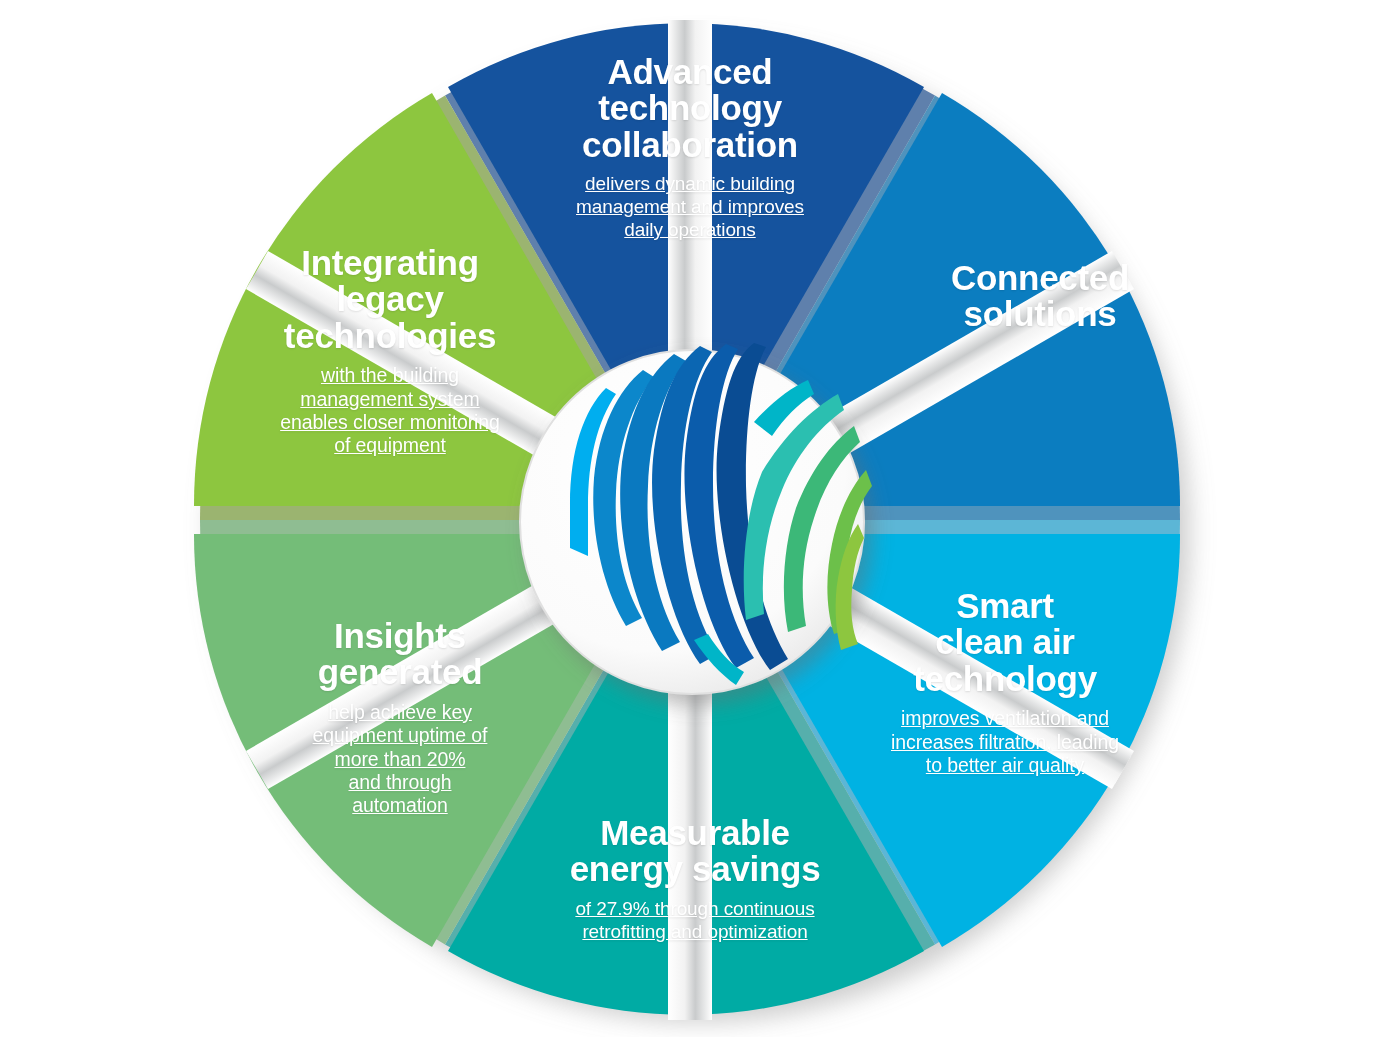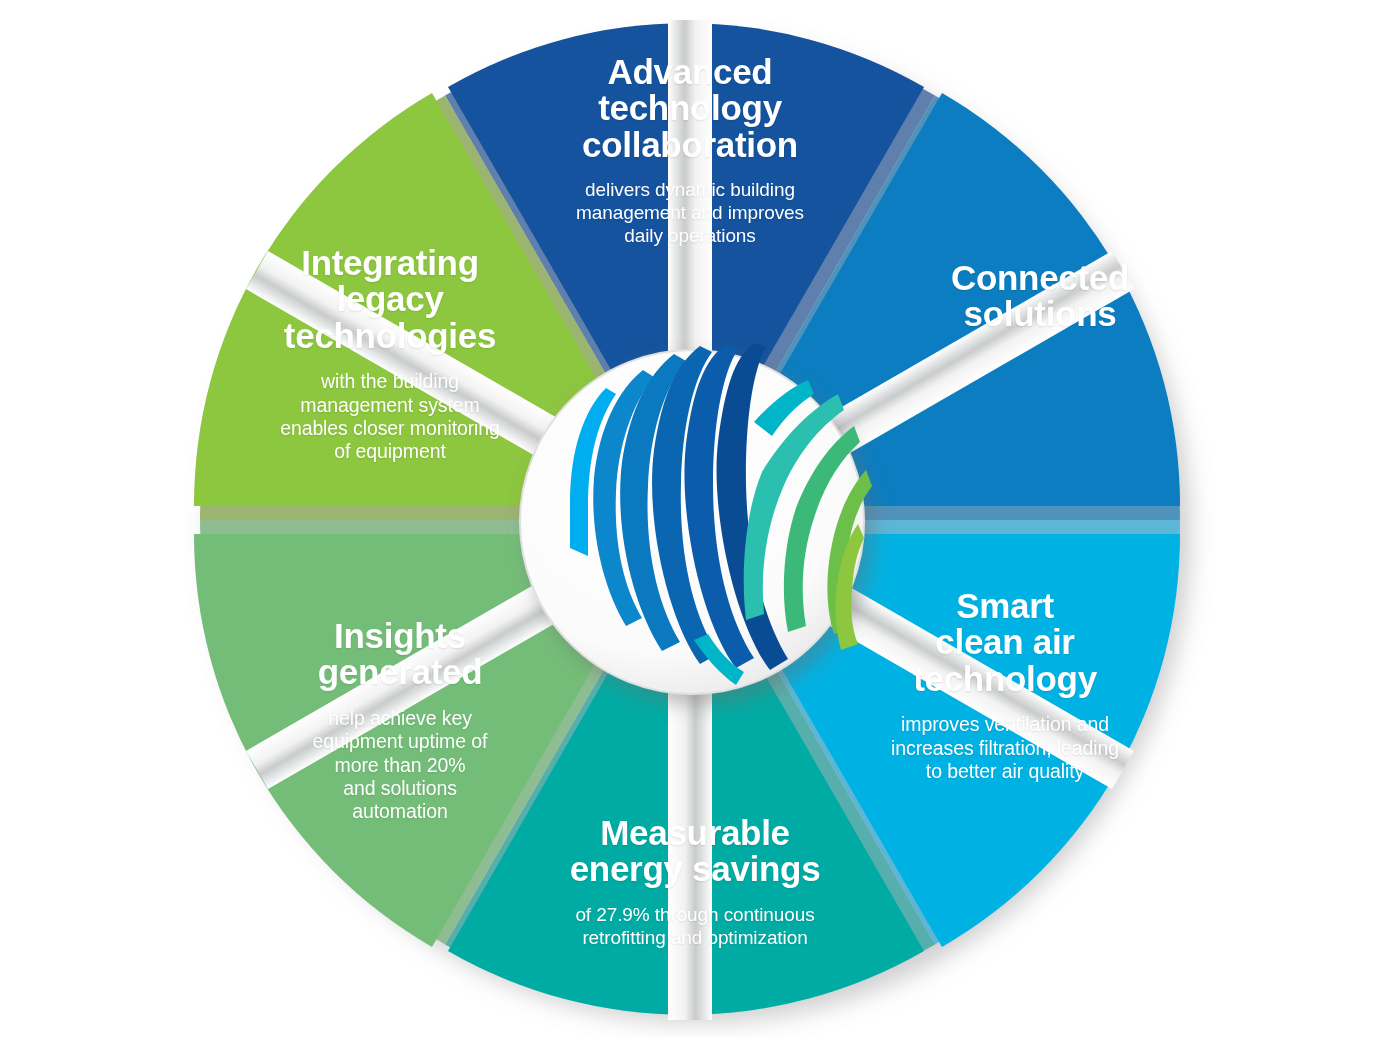--- a/index.html
+++ b/index.html
@@ -22,22 +22,23 @@
     font-weight:bold;
     font-size:35px;
     line-height:1.04;
     letter-spacing:-0.3px;
     display:block;
   }
   .lbl .b{
     font-size:19.5px;
     line-height:1.20;
     display:block;
-    margin-top:16px;
+    margin-top:10px;
     letter-spacing:-0.1px;
+    text-decoration:underline;
   }
   
   #lbl-top    {left:545px;  top:54px;   width:290px;}
   #lbl-right  {left:900px;  top:260px;  width:280px;}
   #lbl-lright {left:860px;  top:588px;  width:290px;text-align:center;}
   #lbl-bottom {left:545px;  top:815px;  width:300px;}
   #lbl-lleft  {left:260px;  top:618px;  width:280px;}
   #lbl-left   {left:250px;  top:245px;  width:280px;}
 
   #lbl-top .b, #lbl-right .b{ font-size:19px; }
@@ -205,21 +206,21 @@
     <span class="b"><span>improves ventilation and</span><br><span>increases filtration, leading</span><br><span>to better air quality</span></span>
   </div>
 
   <div class="lbl" id="lbl-bottom">
     <span class="t"><span>Measurable</span><br><span>energy savings</span></span>
     <span class="b"><span>of 27.9% through continuous</span><br><span>retrofitting and optimization</span></span>
   </div>
 
   <div class="lbl" id="lbl-lleft">
     <span class="t"><span>Insights</span><br><span>generated</span></span>
-    <span class="b"><span>help achieve key</span><br><span>equipment uptime of</span><br><span>more than 20%</span><br><span>and solutions</span><br><span>automation</span></span>
+    <span class="b"><span>help achieve key</span><br><span>equipment uptime of</span><br><span>more than 20%</span><br><span>and through</span><br><span>automation</span></span>
   </div>
 
   <div class="lbl" id="lbl-left">
     <span class="t"><span>Integrating</span><br><span>legacy</span><br><span>technologies</span></span>
     <span class="b"><span>with the building</span><br><span>management system</span><br><span>enables closer monitoring</span><br><span>of equipment</span></span>
   </div>
 
 </div>
 
 </body></html>

